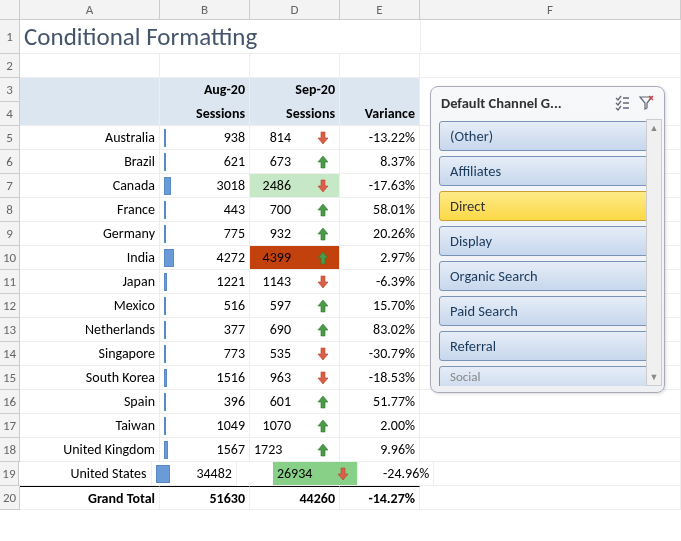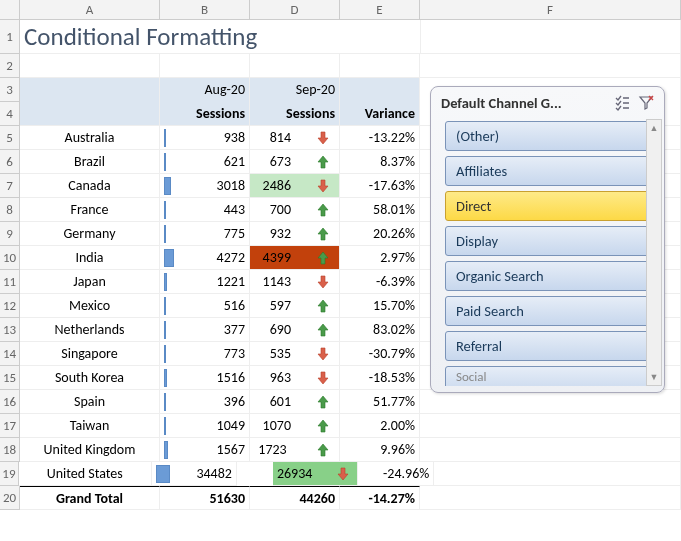--- a/index.html
+++ b/index.html
@@ -11,41 +11,41 @@
 .corner { width: 20px; border-right: 1px solid #ccc; background: #f3f3f3; }
 .col-A { width: 140px; }
 .col-B { width: 90px; }
 .col-D { width: 90px; }
 .col-E { width: 80px; }
 .col-F { width: 261px; }
 .row { display: flex; height: 24px; }
 .cell { border-right: 1px solid #eee; border-bottom: 1px solid #eee; padding: 0 4px; line-height: 24px; white-space: nowrap; overflow: hidden; position: relative; }
 .row1 { height: 34px; }
 .title { font-family: 'Calibri Light', Calibri, sans-serif; font-size: 25px; color: #44546a; font-weight: 300; line-height: 34px; padding-left: 4px; }
-.header-row .cell { background: #dce6f1; font-weight: normal; text-align: right; border-bottom: none; }
+.header-row .cell { background: #dce6f1; font-weight: bold; text-align: right; border-bottom: none; }
 .header-row2 .cell { background: #dce6f1; font-weight: bold; text-align: right; }
 .header-row .cell.col-A, .header-row2 .cell.col-A { text-align: left; }
 .data-cell { text-align: right; }
-.name-cell { text-align: center; }
+.name-cell { text-align: right; }
 .total-row .cell { font-weight: bold; border-top: 1px solid #000; }
 .bar-cell { display: flex; align-items: center; }
 .bar-bg { width: 14px; height: 20px; margin-right: 2px; position: relative; display: flex; align-items: center; }
 .bar-fill { background: #6b9bd6; height: 18px; border: 1px solid #5a8ac5; }
 .bar-val { flex: 1; text-align: right; }
 .arrow-cell { display: flex; align-items: center; justify-content: flex-end; gap: 20px; }
 .icon-cell { width: 24px; display: flex; align-items: center; justify-content: center; }
 .highlight-1 { background: #c6e8c6; }
 .highlight-2 { background: #c2410c; }
 .highlight-3 { background: #88d088; margin-left: 36px; }
 .slicer { position: absolute; left: 430px; top: 86px; width: 235px; height: 307px; background: linear-gradient(#f7f8fa,#eef0f4); border: 1px solid #aab; border-radius: 8px; box-shadow: 1px 1px 3px rgba(0,0,0,0.15); }
 .slicer-header { display: flex; align-items: center; padding: 6px 8px 8px 10px; }
 .slicer-title { font-weight: bold; font-size: 14.5px; flex: 1; color: #333; overflow: hidden; text-overflow: ellipsis; white-space: nowrap; }
 .slicer-icon { width: 20px; height: 20px; margin-left: 4px; color: #667; display: flex; align-items: center; justify-content: center; cursor: pointer; }
 .slicer-body { padding: 0 8px 4px 8px; height: 265px; overflow: hidden; position: relative; }
-.slicer-item { background: linear-gradient(#e6edf7,#c7d7ed); border: 1px solid #7a93b8; border-radius: 3px; padding: 5px 10px; margin-bottom: 5px; font-size: 14.5px; cursor: pointer; color: #1a3a5a; margin-left: 6px; }
+.slicer-item { background: linear-gradient(#e6edf7,#c7d7ed); border: 1px solid #7a93b8; border-radius: 3px; padding: 5px 10px; margin-bottom: 5px; font-size: 14.5px; cursor: pointer; color: #1a3a5a; }
 .slicer-item.selected { background: linear-gradient(#feea88,#fdd946); border-color: #c8a030; color: #333; }
 .slicer-item.cutoff { height: 29px; padding-top: 2px; overflow: hidden; color: #888; font-size: 13px; }
 .scrollbar { position: absolute; right: 2px; top: 32px; bottom: 6px; width: 16px; background: #f0f0f0; border: 1px solid #ccc; }
 .scroll-btn { height: 16px; text-align: center; font-size: 9px; color: #888; line-height: 16px; cursor: pointer; }
 svg { display: block; }
 </style>
 </head>
 <body>
 
 <div class="grid">
@@ -352,21 +352,21 @@
       <div class="row">
         <div class="row-header">18</div>
         <div class="cell col-A name-cell">United Kingdom</div>
         <div class="cell col-B bar-cell">
           <span class="bar-bg">
             <span class="bar-fill" style="width:4px"></span>
           </span>
           <span class="bar-val">1567</span>
         </div>
         <div class="cell col-D arrow-cell ">
-          <span style="flex:1;text-align:center">1723</span>
+          <span style="flex:1;text-align:left">1723</span>
           <span class="icon-cell">
             <svg width="14" height="14" viewBox="0 0 14 14">
               <path d="M7 1l5 6h-3v6H5V7H2z" fill="#4a9a4a" stroke="#2a7a2a" stroke-width="0.6"></path>
             </svg>
           </span>
         </div>
         <div class="cell col-E data-cell">9.96%</div>
         <div class="cell col-F"></div>
       </div>
       <div class="row">

